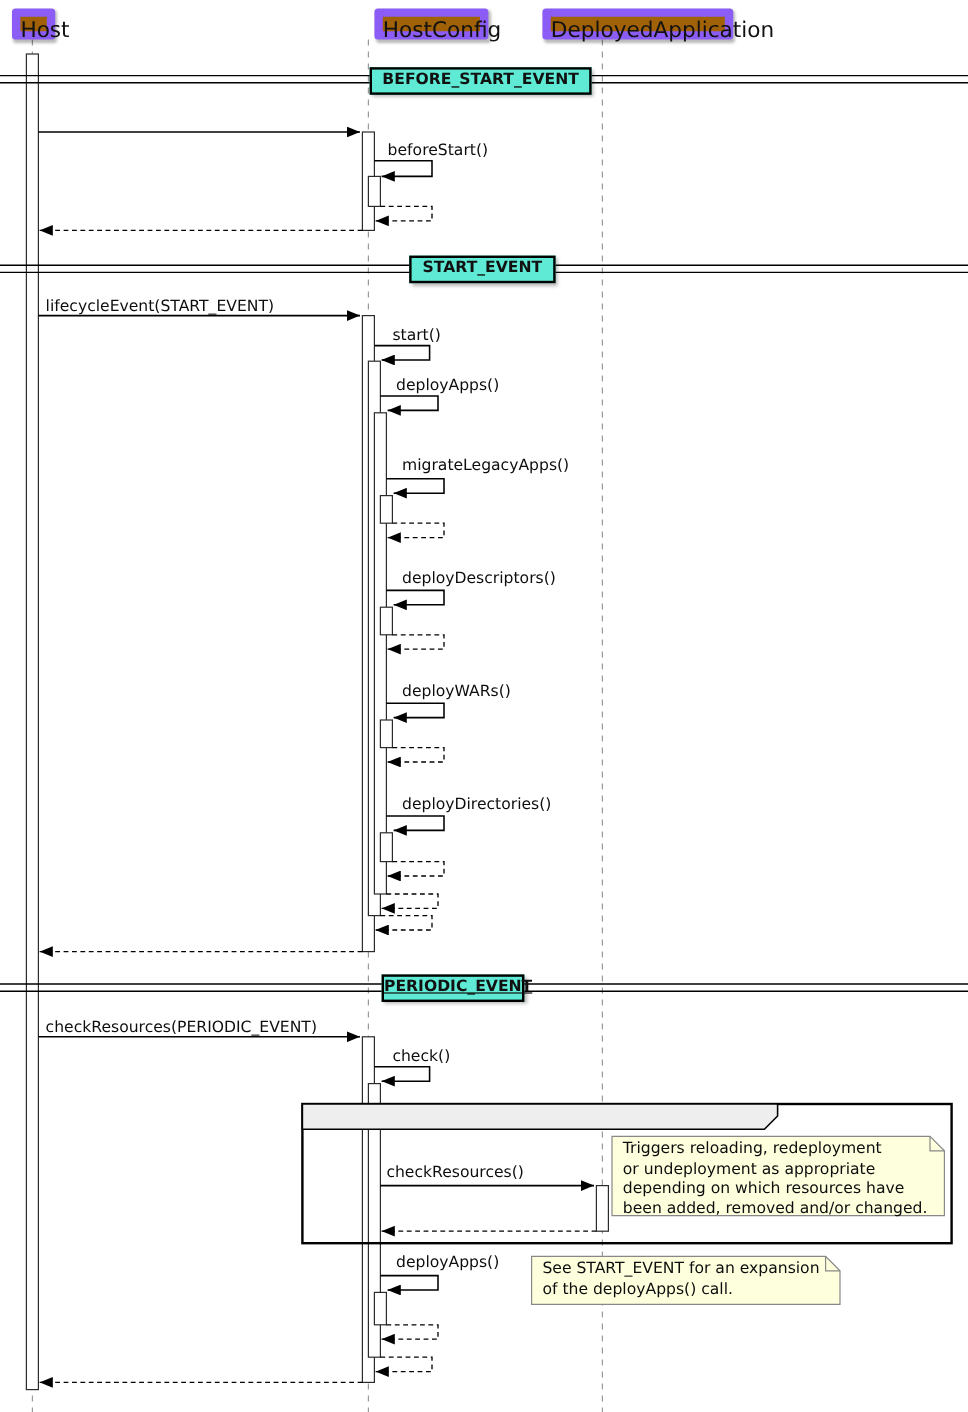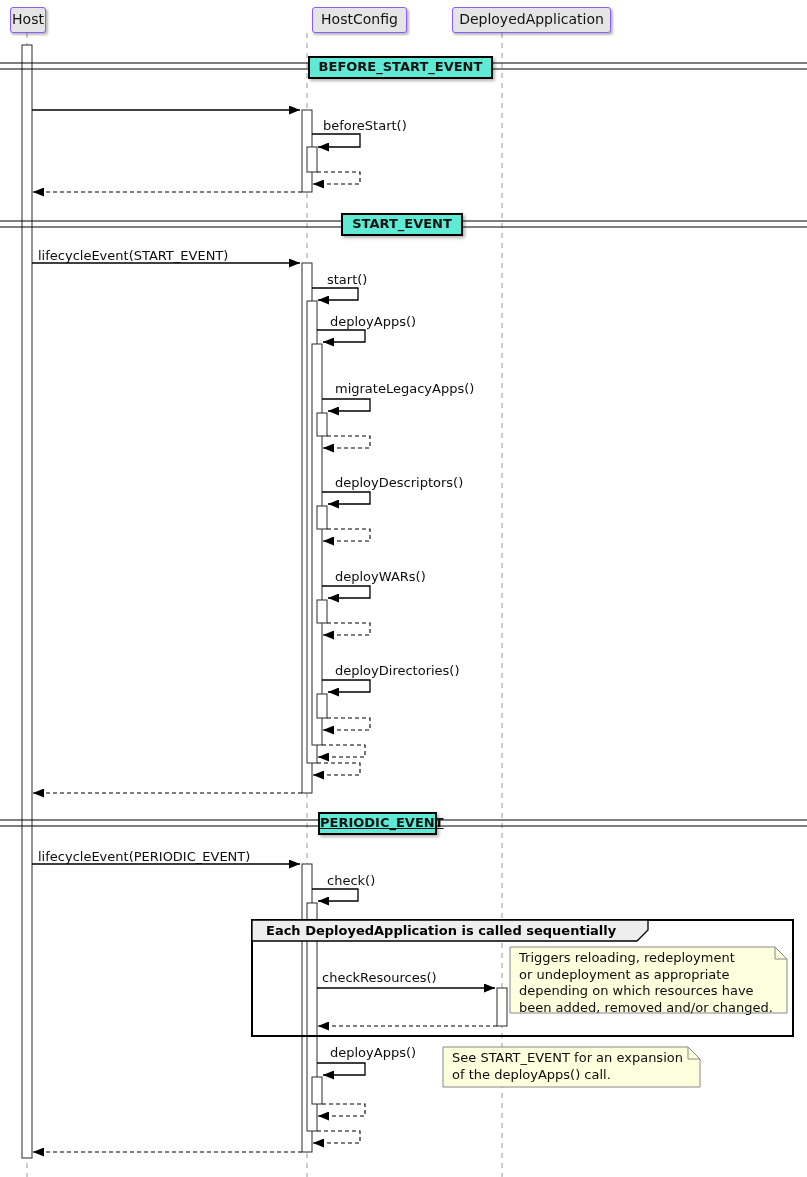--- a/index.html
+++ b/index.html
@@ -2,22 +2,22 @@
 <html><head>
 <meta charset="utf-8">
 <style>
   html,body{margin:0;padding:0;background:#ffffff;}
   #stage{
     position:relative;width:807px;height:1177px;background:#ffffff;
     font-family:"DejaVu Sans","Liberation Sans",sans-serif;color:#111;overflow:hidden;
   }
   .participant{
     position:absolute;top:7px;height:26px;box-sizing:border-box;
-    background:#e5e5e5;border:1px solid #8b5cf6;border-radius:3px;
-    font-size:14px;line-height:23px;text-align:center;
+    background:#a16207;border:7px solid #8b5cf6;border-radius:3px;
+    font-size:18px;line-height:23px;text-align:center;
     box-shadow:1.5px 2px 2.5px rgba(0,0,0,.28);
   }
   .divider-box{
     position:absolute;box-sizing:border-box;height:23px;
     background:#5eead4;border:2px solid #000;
     font-size:13px;font-weight:bold;line-height:18px;text-align:center;
     box-shadow:2px 2px 3px rgba(0,0,0,.3);
   }
   .msg{
     position:absolute;font-size:13px;line-height:16px;white-space:nowrap;color:#0d0d0d;
@@ -133,26 +133,25 @@
   <span class="msg" style="left:323px;top:118px;">beforeStart()</span>
 
   <span class="msg" style="left:38px;top:248px;">lifecycleEvent(START_EVENT)</span>
   <span class="msg" style="left:327px;top:272px;">start()</span>
   <span class="msg" style="left:330px;top:314px;">deployApps()</span>
   <span class="msg" style="left:335px;top:381px;">migrateLegacyApps()</span>
   <span class="msg" style="left:335px;top:475px;">deployDescriptors()</span>
   <span class="msg" style="left:335px;top:569px;">deployWARs()</span>
   <span class="msg" style="left:335px;top:663px;">deployDirectories()</span>
 
-  <span class="msg" style="left:38px;top:849px;">lifecycleEvent(PERIODIC_EVENT)</span>
+  <span class="msg" style="left:38px;top:849px;">checkResources(PERIODIC_EVENT)</span>
   <span class="msg" style="left:327px;top:873px;">check()</span>
   <span class="msg" style="left:322px;top:970px;">checkResources()</span>
   <span class="msg" style="left:330px;top:1045px;">deployApps()</span>
 
-  <span class="group-title" style="left:266px;top:923px;">Each DeployedApplication is called sequentially</span>
 
   <div class="note-text" style="left:452px;top:1050px;width:243px;">See START_EVENT for an expansion
 of the deployApps() call.</div>
   <div class="note-text" style="left:519px;top:950px;width:262px;">Triggers reloading, redeployment
 or undeployment as appropriate
 depending on which resources have
 been added, removed and/or changed.</div>
 
 </div>
 

